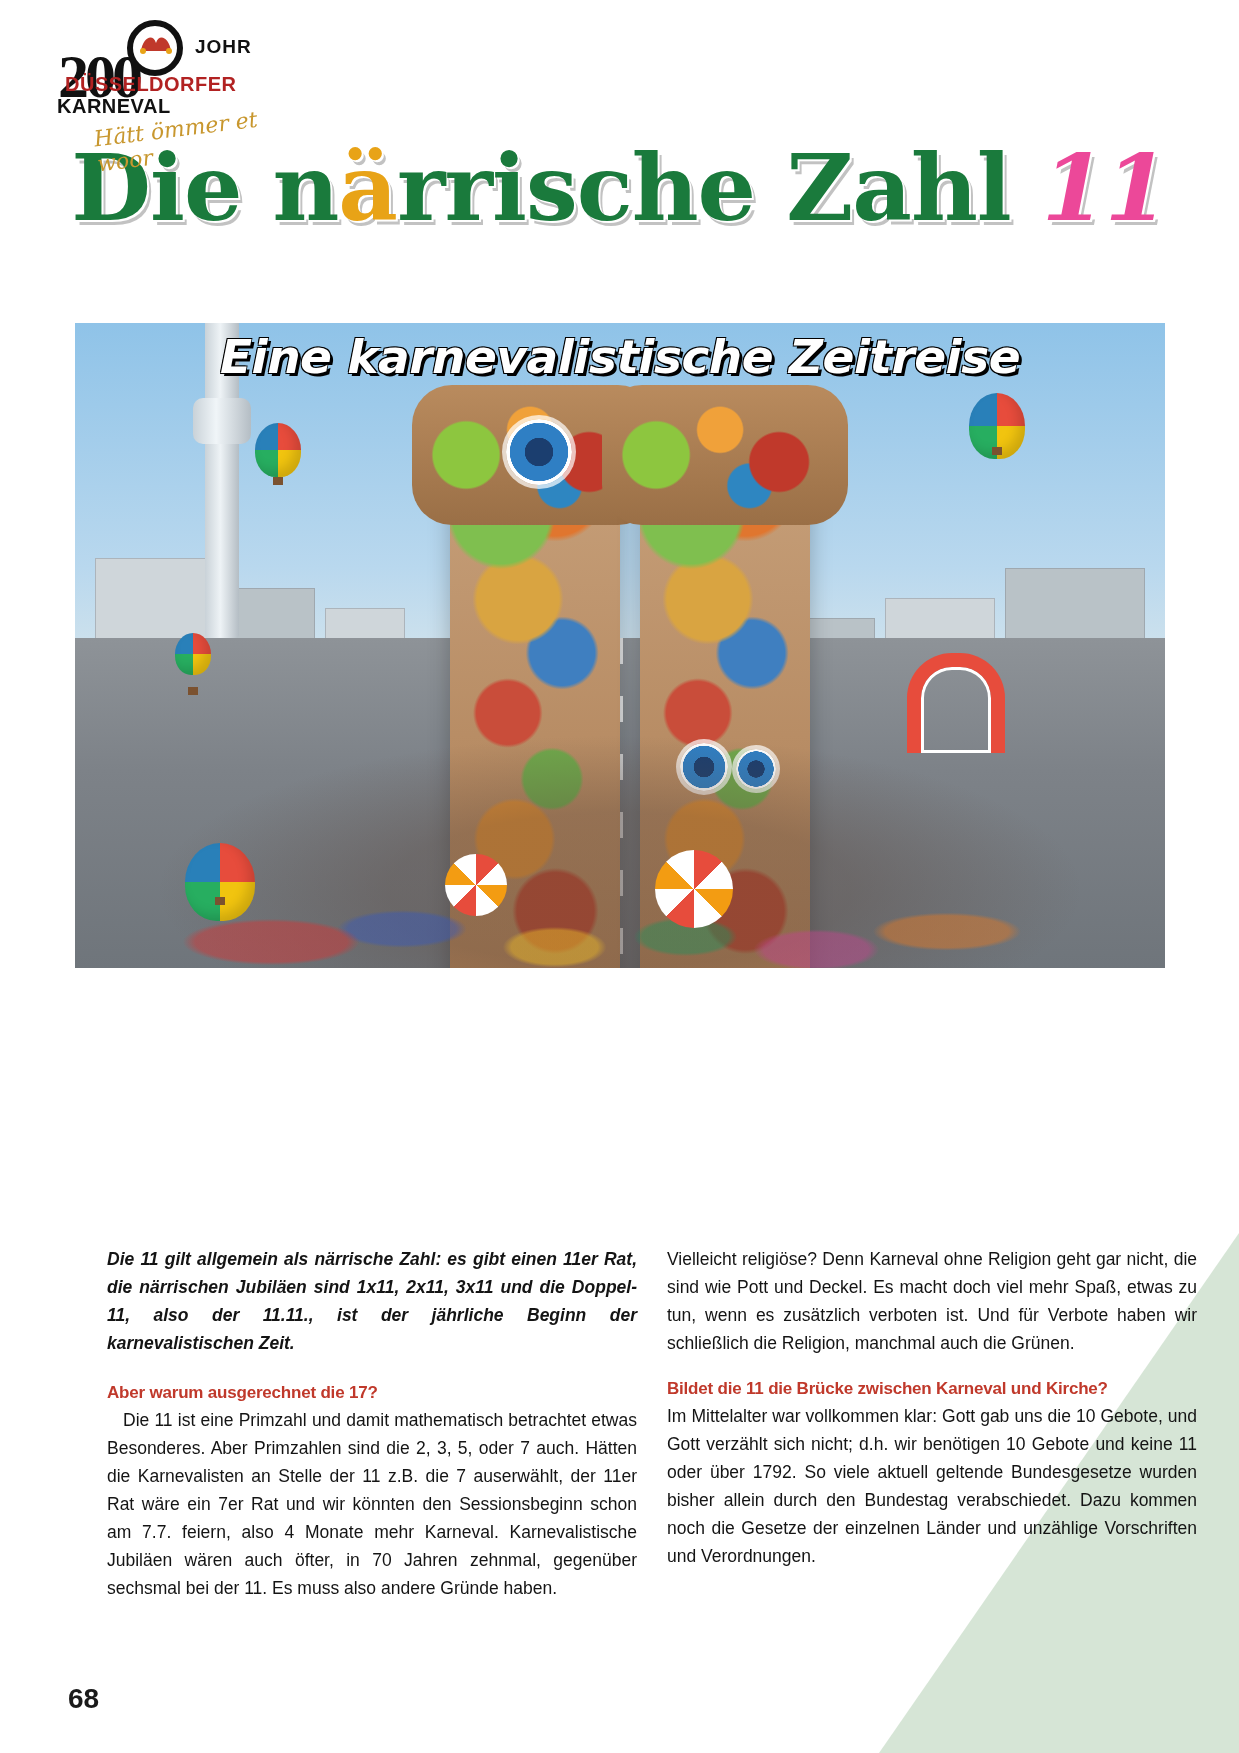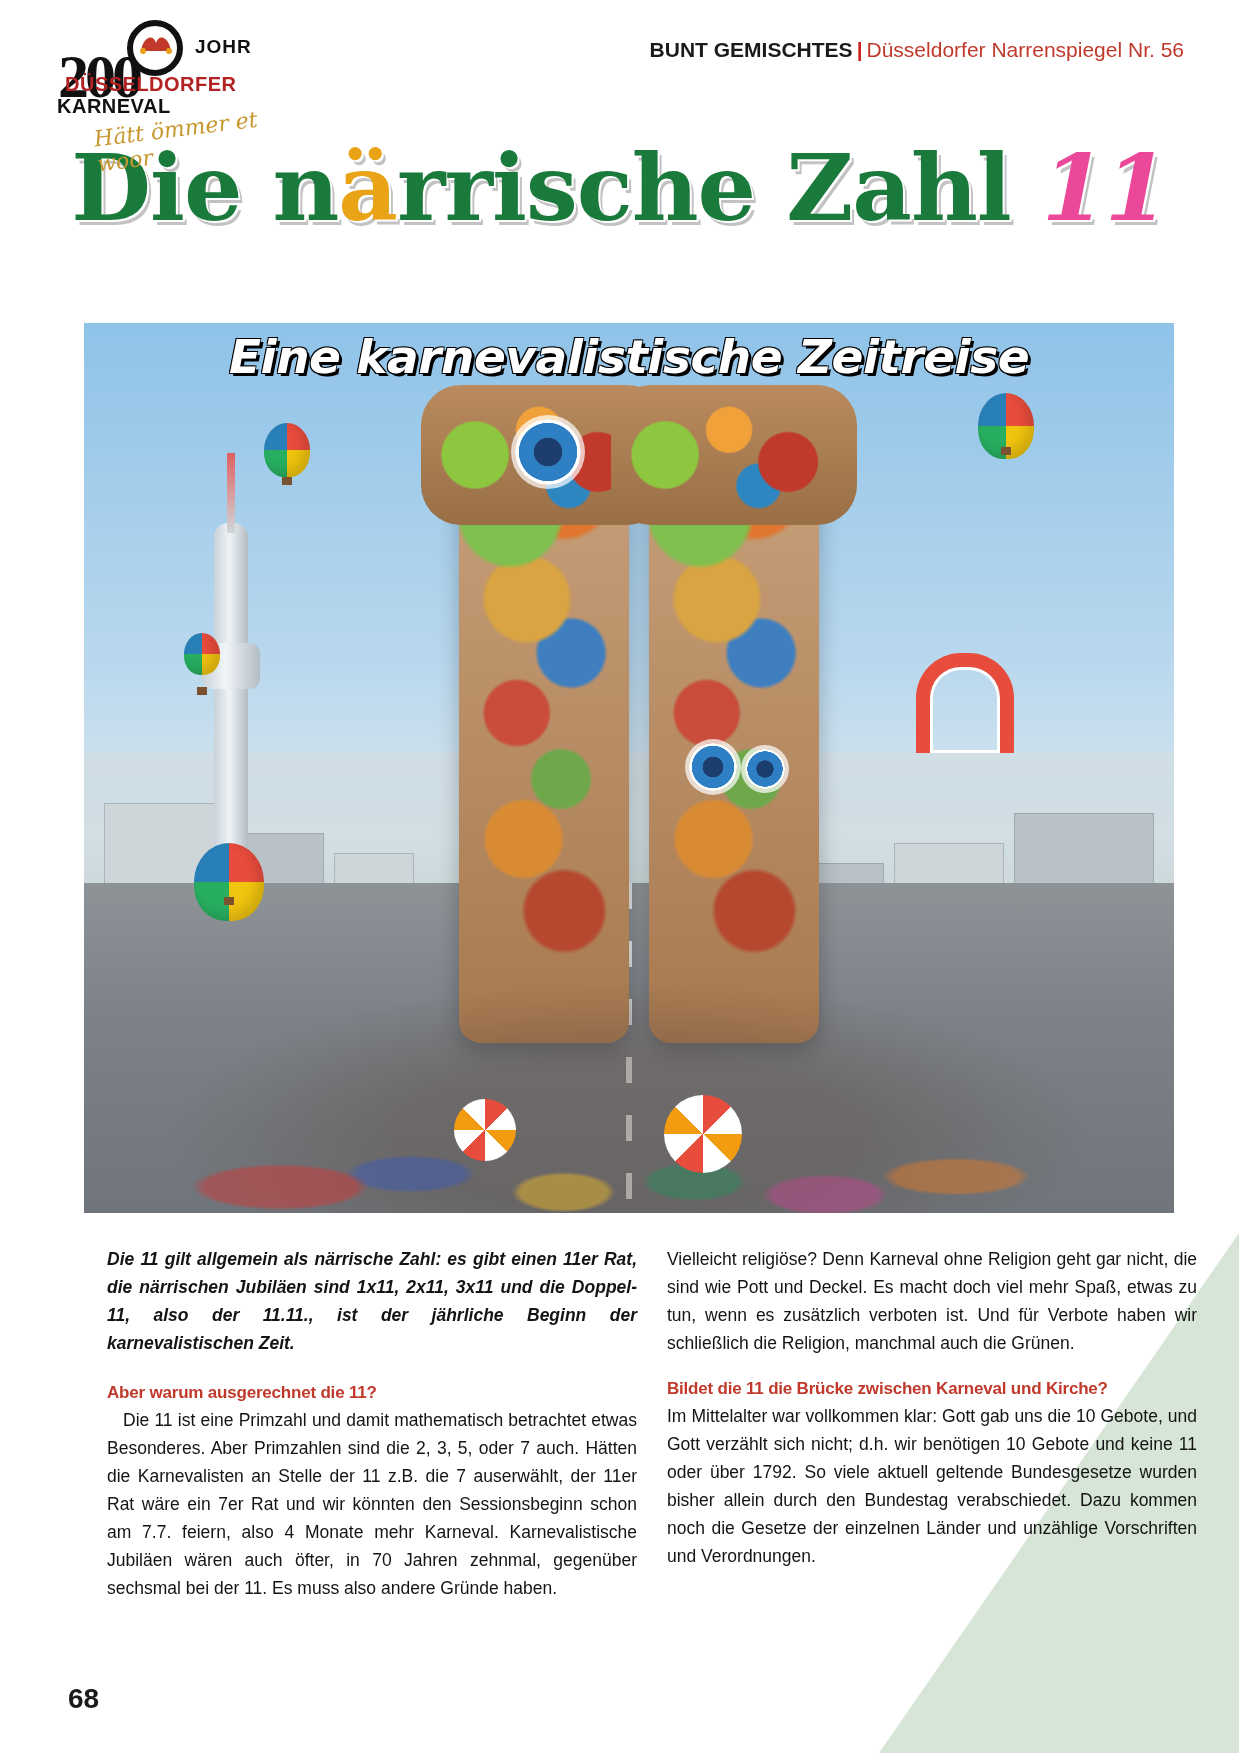--- a/index.html
+++ b/index.html
@@ -145,24 +145,24 @@
   }
   .main-title .accent { color: #e8a317; }
   .main-title .num {
     color: #ec4899;
     font-style: italic;
   }
 
   
   .artwork {
     position: absolute;
-    left: 84px;
+    left: 75px;
     top: 323px;
     width: 1090px;
-    height: 890px;
+    height: 645px;
     overflow: hidden;
     background: linear-gradient(#8fc3e8 0%, #b9d8ee 38%, #d8e6ec 57%, #cfd6d2 70%, #b9bdb6 100%);
     z-index: 3;
   }
   .subtitle-band {
     position: absolute;
     top: 6px;
     left: 0;
     width: 100%;
     text-align: center;
@@ -378,23 +378,20 @@
       <path d="M2 20 C4 6, 14 2, 17 12 C20 2, 30 6, 32 20 Z" fill="#c0392b"></path>
       <circle cx="4" cy="20" r="3" fill="#e8a317"></circle>
       <circle cx="30" cy="20" r="3" fill="#e8a317"></circle>
     </svg>
     <div class="logo-jahr">JOHR</div>
     <div class="logo-duess">DÜSSELDORFER</div>
     <div class="logo-karneval">KARNEVAL</div>
     <div class="logo-script">Hätt ömmer et woor</div>
   </div>
 
-  <div class="header-right">
-    <span class="kicker">BUNT GEMISCHTES</span><span class="sep">|</span><span class="issue">Düsseldorfer Narrenspiegel Nr. 56</span>
-  </div>
 </div>
 
 <div class="title-wrap">
   <div class="main-title">
     <span>Die n</span><span class="accent">ä</span><span>rrische Zahl </span><span class="num">11</span>
   </div>
 </div>
 
 <div class="artwork">
 
@@ -435,21 +432,21 @@
 
   <div class="subtitle-band">
     <span class="subtitle">Eine karnevalistische Zeitreise</span>
   </div>
 </div>
 
 <div class="columns">
 
   <div class="col left">
     <p class="lead">Die 11 gilt allgemein als närrische Zahl: es gibt einen 11er Rat, die närrischen Jubiläen sind 1x11, 2x11, 3x11 und die Doppel-11, also der 11.11., ist der jährliche Beginn der karnevalistischen Zeit.</p>
-    <h3 class="subhead">Aber warum ausgerechnet die 11?</h3>
+    <h3 class="subhead">Aber warum ausgerechnet die 17?</h3>
     <p class="para first-indent">Die 11 ist eine Primzahl und damit mathematisch betrachtet etwas Besonderes. Aber Primzahlen sind die 2, 3, 5, oder 7 auch. Hätten die Karnevalisten an Stelle der 11 z.B. die 7 auserwählt, der 11er Rat wäre ein 7er Rat und wir könnten den Sessionsbeginn schon am 7.7. feiern, also 4 Monate mehr Karneval. Karnevalistische Jubiläen wären auch öfter, in 70 Jahren zehnmal, gegenüber sechsmal bei der 11. Es muss also andere Gründe haben.</p>
   </div>
 
   <div class="col right">
     <p class="para">Vielleicht religiöse? Denn Karneval ohne Religion geht gar nicht, die sind wie Pott und Deckel. Es macht doch viel mehr Spaß, etwas zu tun, wenn es zusätzlich verboten ist. Und für Verbote haben wir schließlich die Religion, manchmal auch die Grünen.</p>
     <h3 class="subhead">Bildet die 11 die Brücke zwischen Karneval und Kirche?</h3>
     <p class="para">Im Mittelalter war vollkommen klar: Gott gab uns die 10 Gebote, und Gott verzählt sich nicht; d.h. wir benötigen 10 Gebote und keine 11 oder über 1792. So viele aktuell geltende Bundesgesetze wurden bisher allein durch den Bundestag verabschiedet. Dazu kommen noch die Gesetze der einzelnen Länder und unzählige Vorschriften und Verordnungen.</p>
   </div>
 </div>
 

